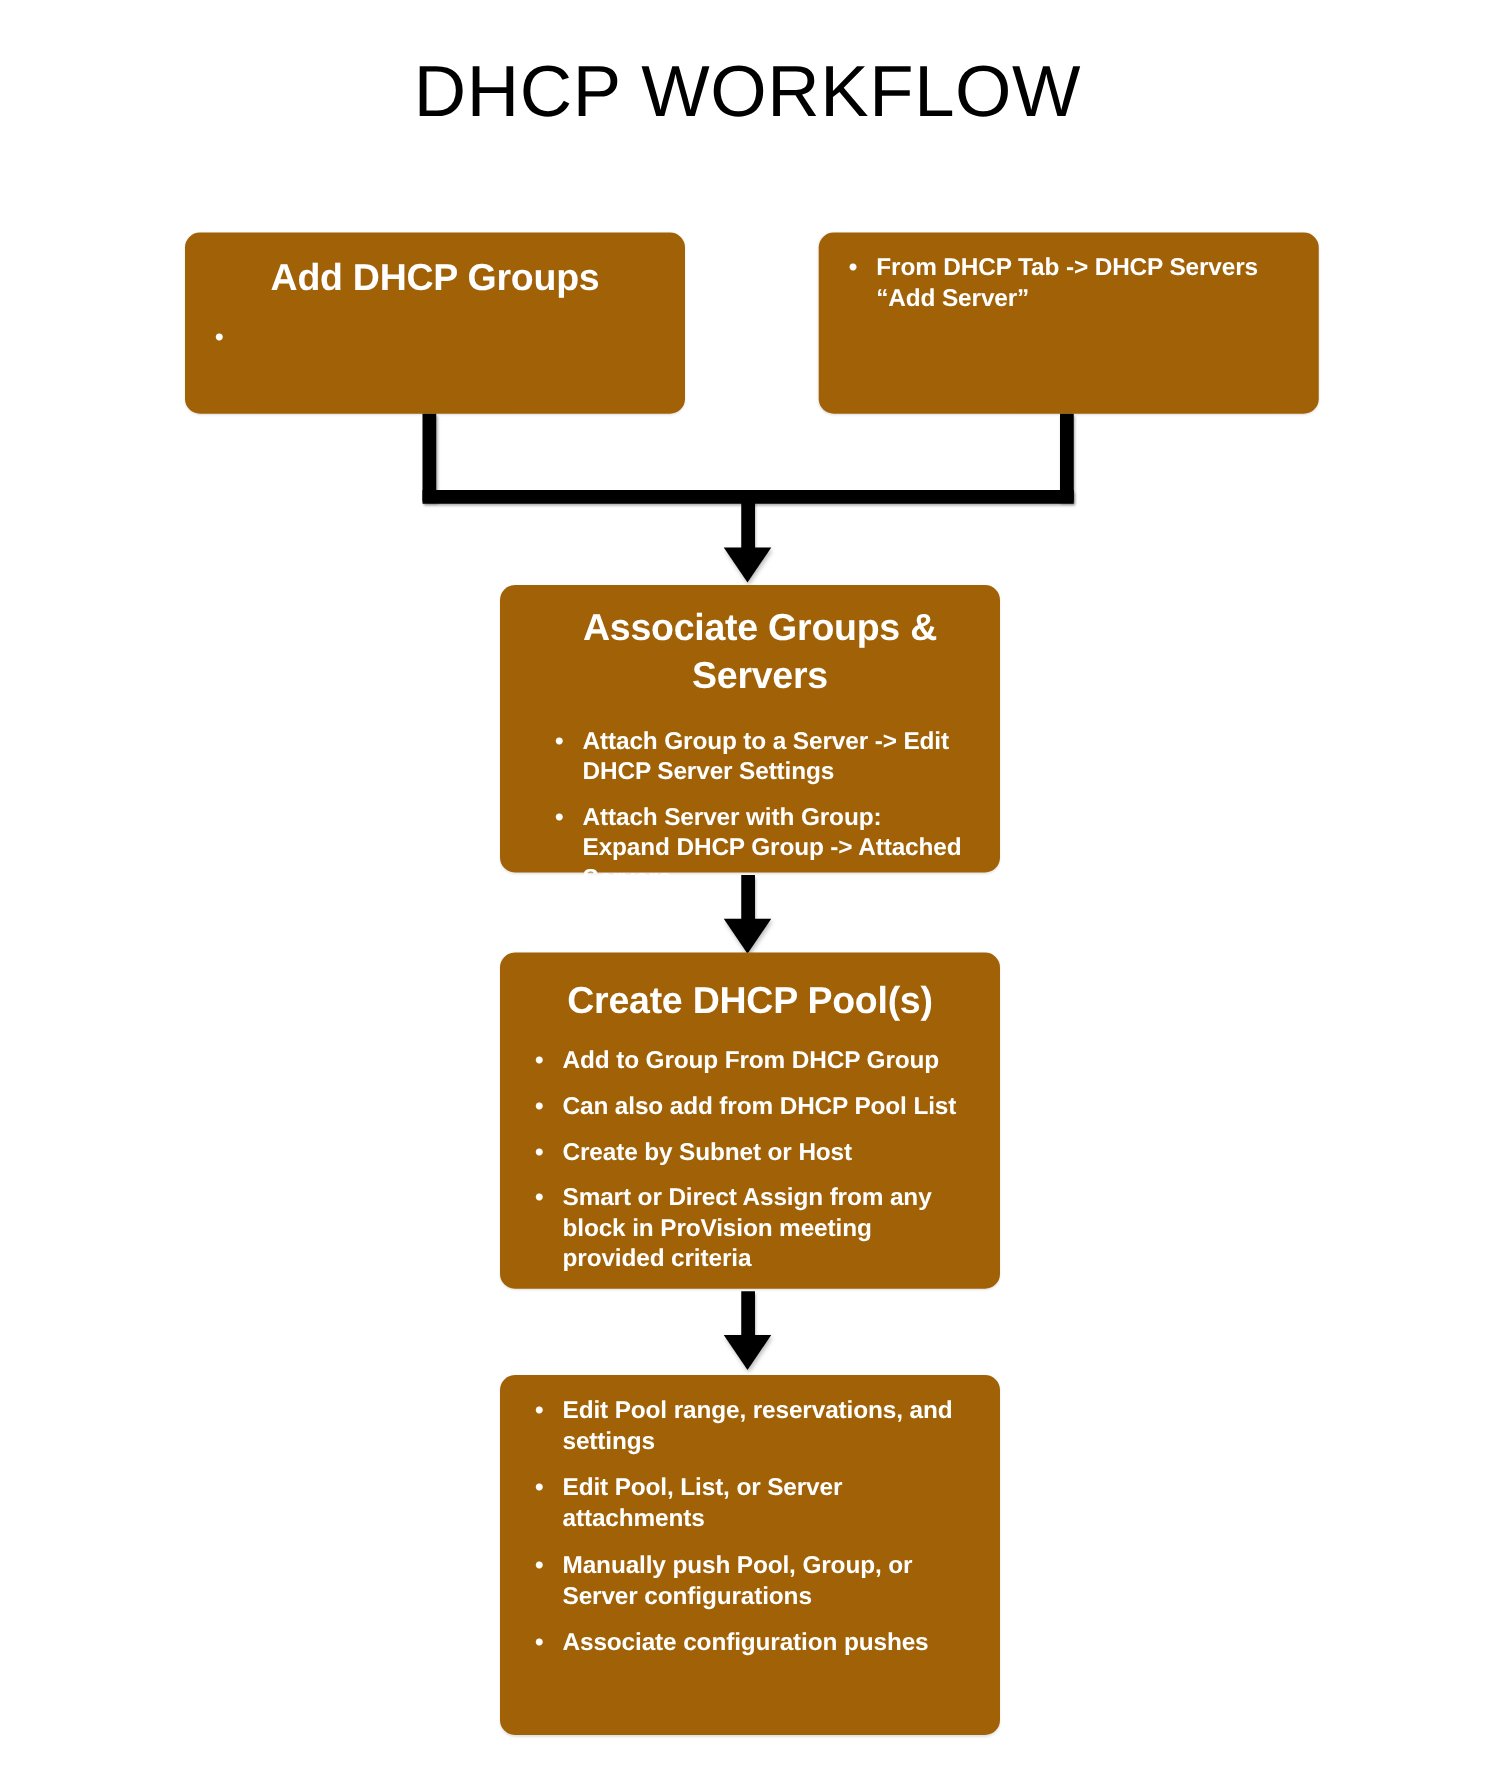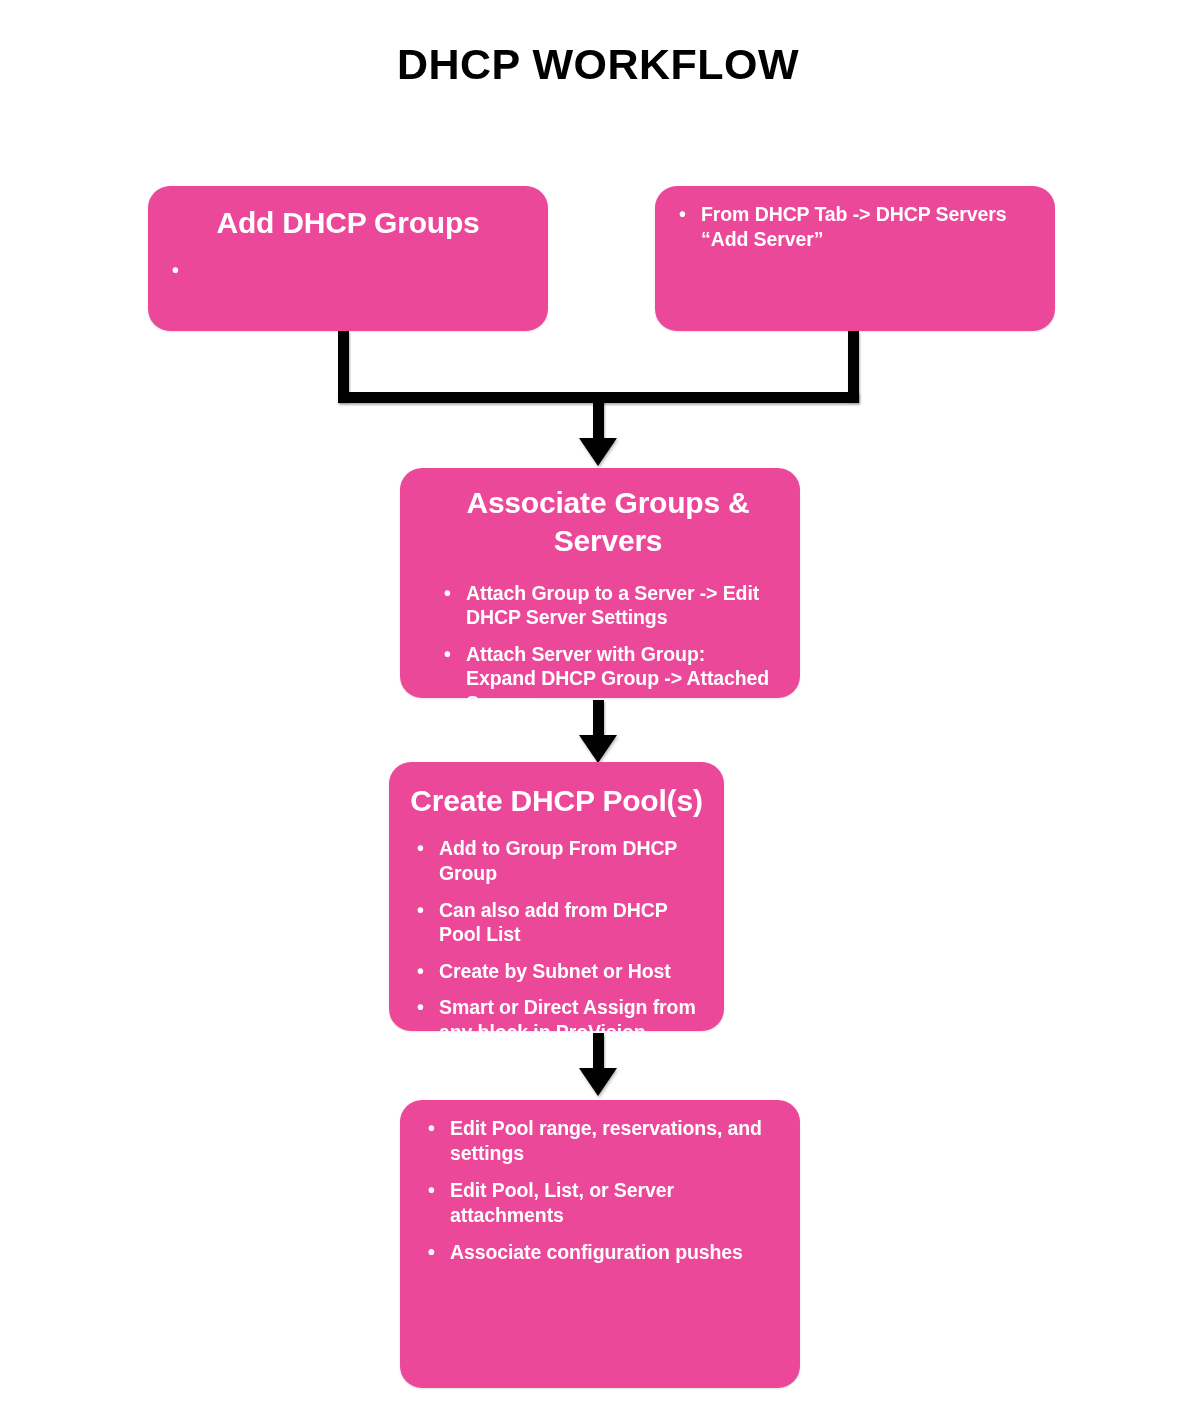--- a/index.html
+++ b/index.html
@@ -14,31 +14,31 @@
     font-family: "Liberation Sans", sans-serif;
     overflow: hidden;
   }
 
   #page-title {
     position: absolute;
     left: 0;
     top: 40px;
     width: 1196px;
     text-align: center;
-    font-size: 43px;
-    font-weight: 700;
+    font-size: 58px;
+    font-weight: 400;
     color: #000000;
     letter-spacing: 0.5px;
     font-family: "Liberation Sans", sans-serif;
   }
 
   .node {
     position: absolute;
-    background: #ec4899;
-    border-radius: 22px;
+    background: #a16207;
+    border-radius: 12px;
     box-sizing: border-box;
     padding: 0;
     color: #ffffff;
     box-shadow: 0 1px 2px rgba(0,0,0,0.12);
   }
 
   .node-title {
     text-align: center;
     font-weight: bold;
     font-size: 30px;
@@ -73,21 +73,21 @@
     top: 0;
     font-size: 19.5px;
     line-height: 1.26;
     color: #ffffff;
   }
 
   
   #box-add-groups  { left: 148px; top: 186px; width: 400px; height: 145px; }
   #box-add-servers { left: 655px; top: 186px; width: 400px; height: 145px; }
   #box-associate   { left: 400px; top: 468px; width: 400px; height: 230px; padding-left: 16px; }
-  #box-create-pool { left: 389px; top: 762px; width: 335px; height: 269px; }
+  #box-create-pool { left: 400px; top: 762px; width: 400px; height: 269px; }
   #box-management  { left: 400px; top: 1100px; width: 400px; height: 288px; }
 
   #box-add-groups .node-title,
   #box-add-servers .node-title { margin-top: 18px; }
   #box-add-groups .node-list,
   #box-add-servers .node-list { margin-top: 16px; padding: 0 22px 0 18px; }
 
   #box-associate .node-title { margin-top: 16px; }
   #box-associate .node-list  { margin-top: 20px; padding: 0 22px 0 22px; }
   #box-associate .node-list li { margin-bottom: 12px; }
@@ -205,19 +205,20 @@
     <li>
       <span class="bullet-dot">•</span>
       <span>Edit Pool range, reservations, and settings</span>
     </li>
     <li>
       <span class="bullet-dot">•</span>
       <span>Edit Pool, List, or Server attachments</span>
     </li>
     <li>
       <span class="bullet-dot">•</span>
+      <span>Manually push Pool, Group, or Server configurations</span>
     </li>
     <li>
       <span class="bullet-dot">•</span>
       <span>Associate configuration pushes</span>
     </li>
   </ul>
 </div>
 
 </body></html>

